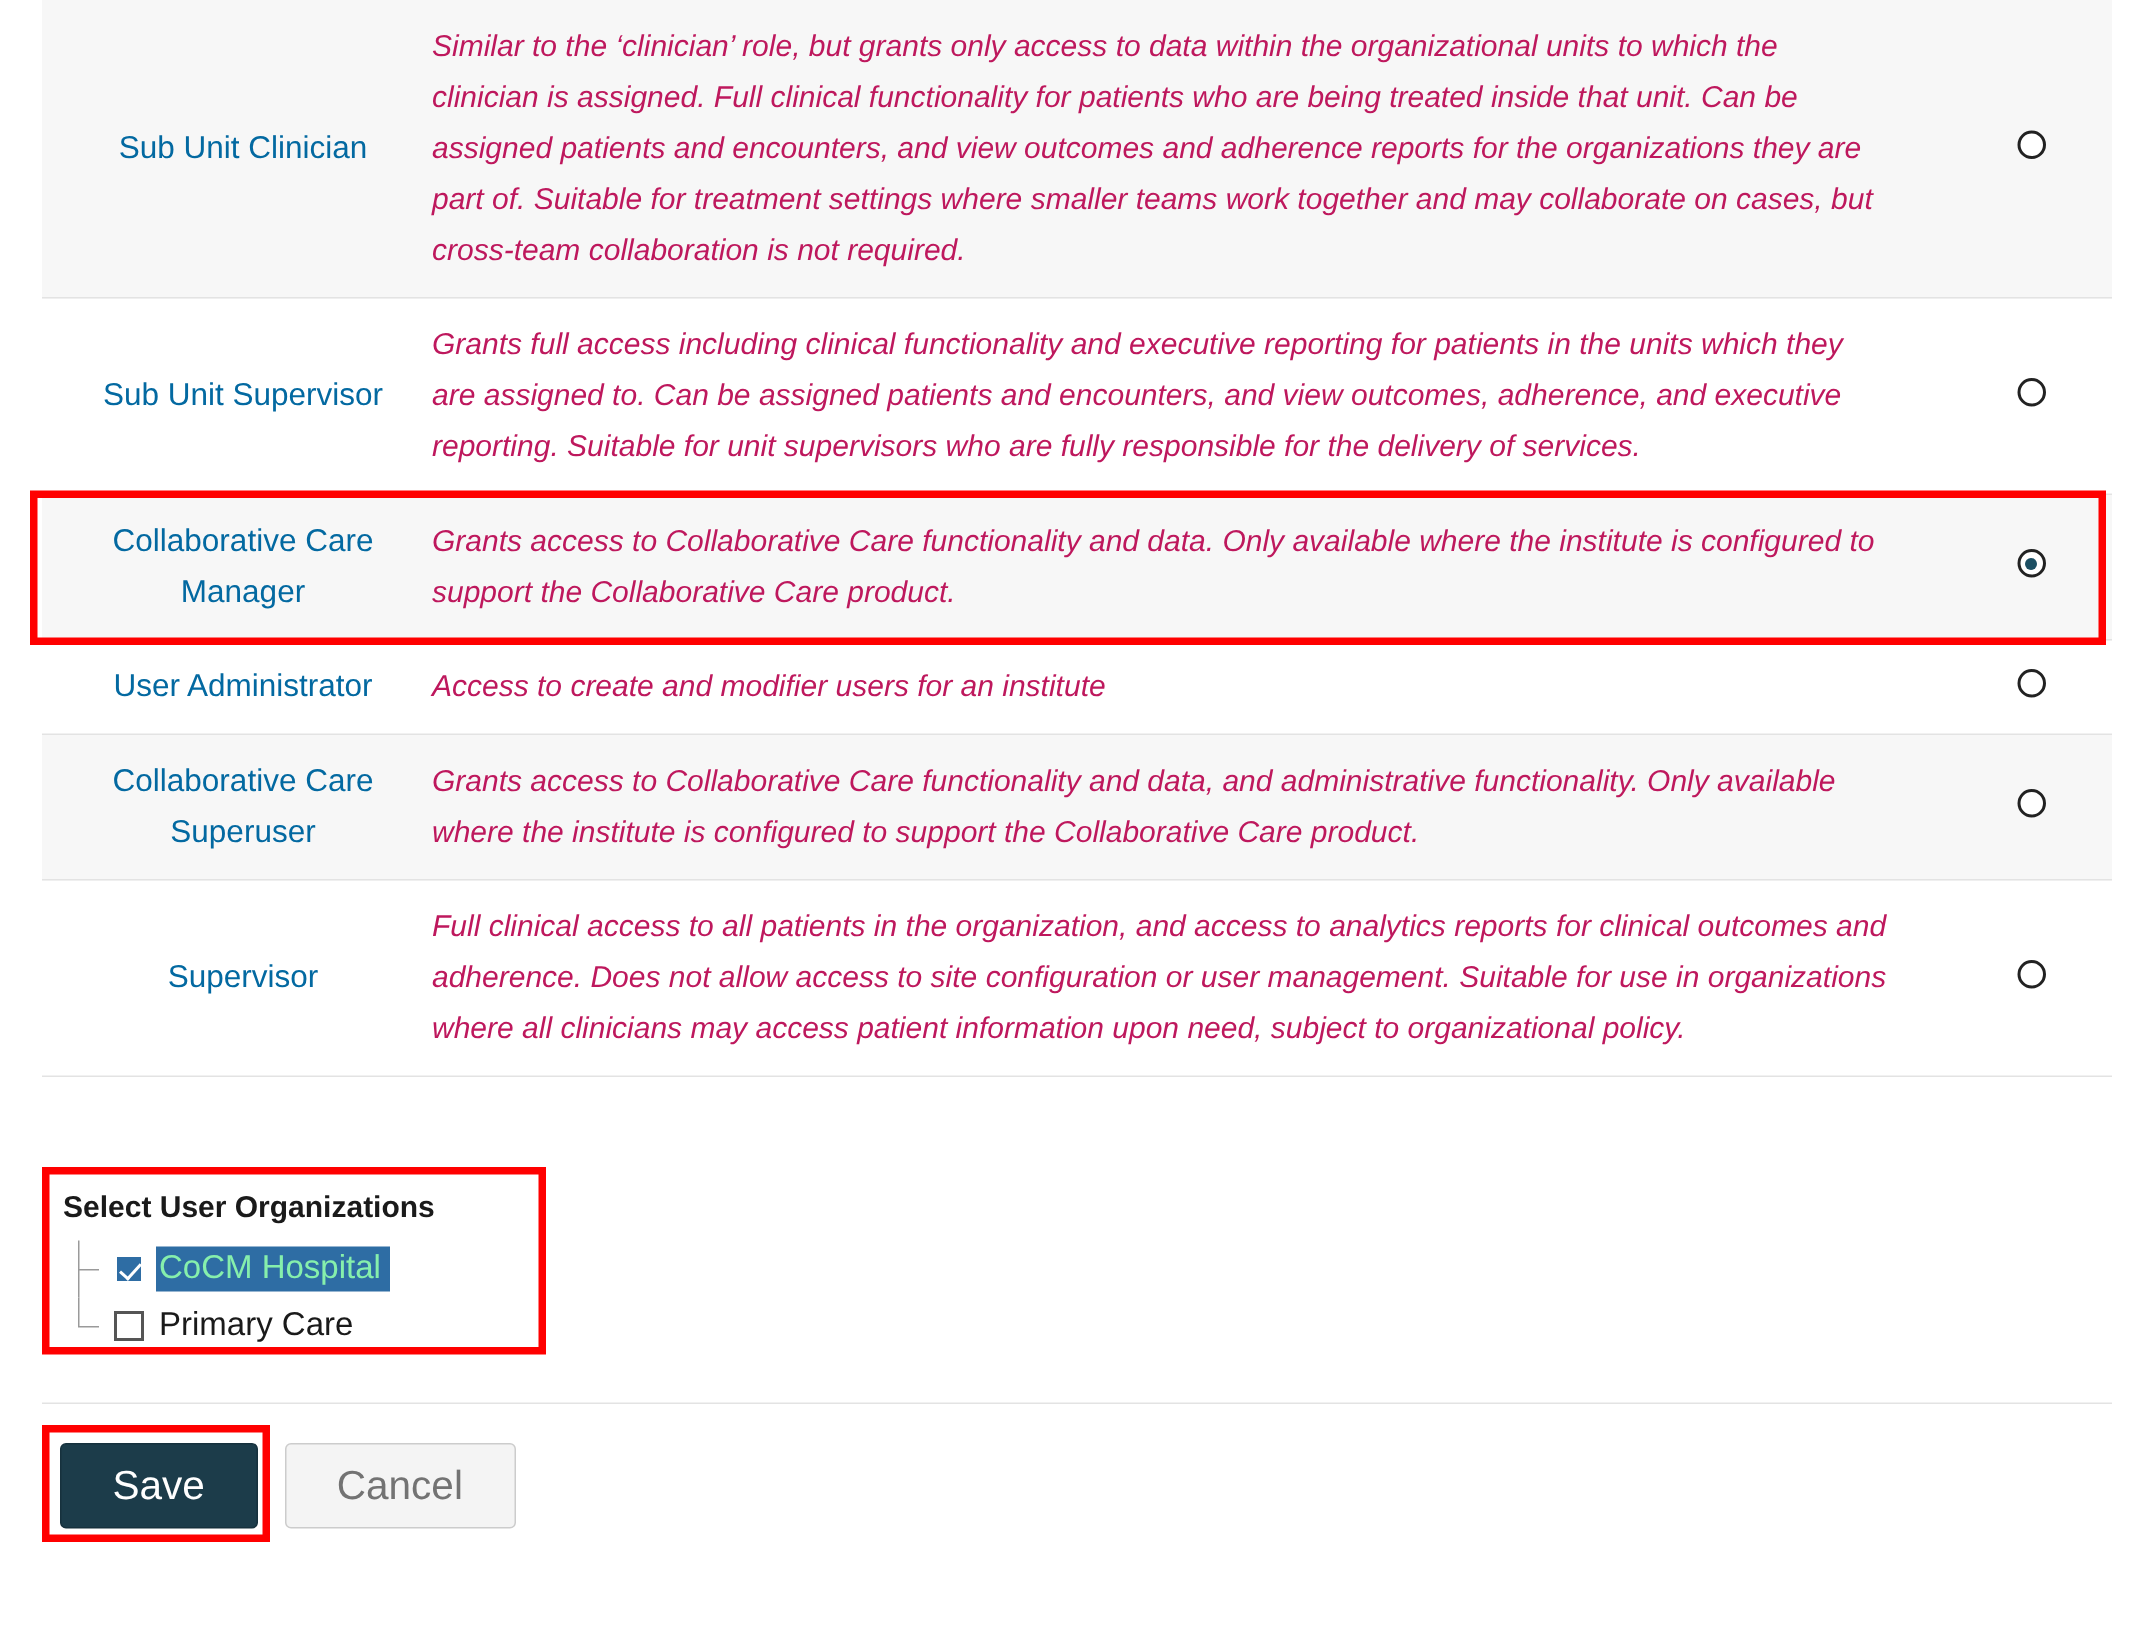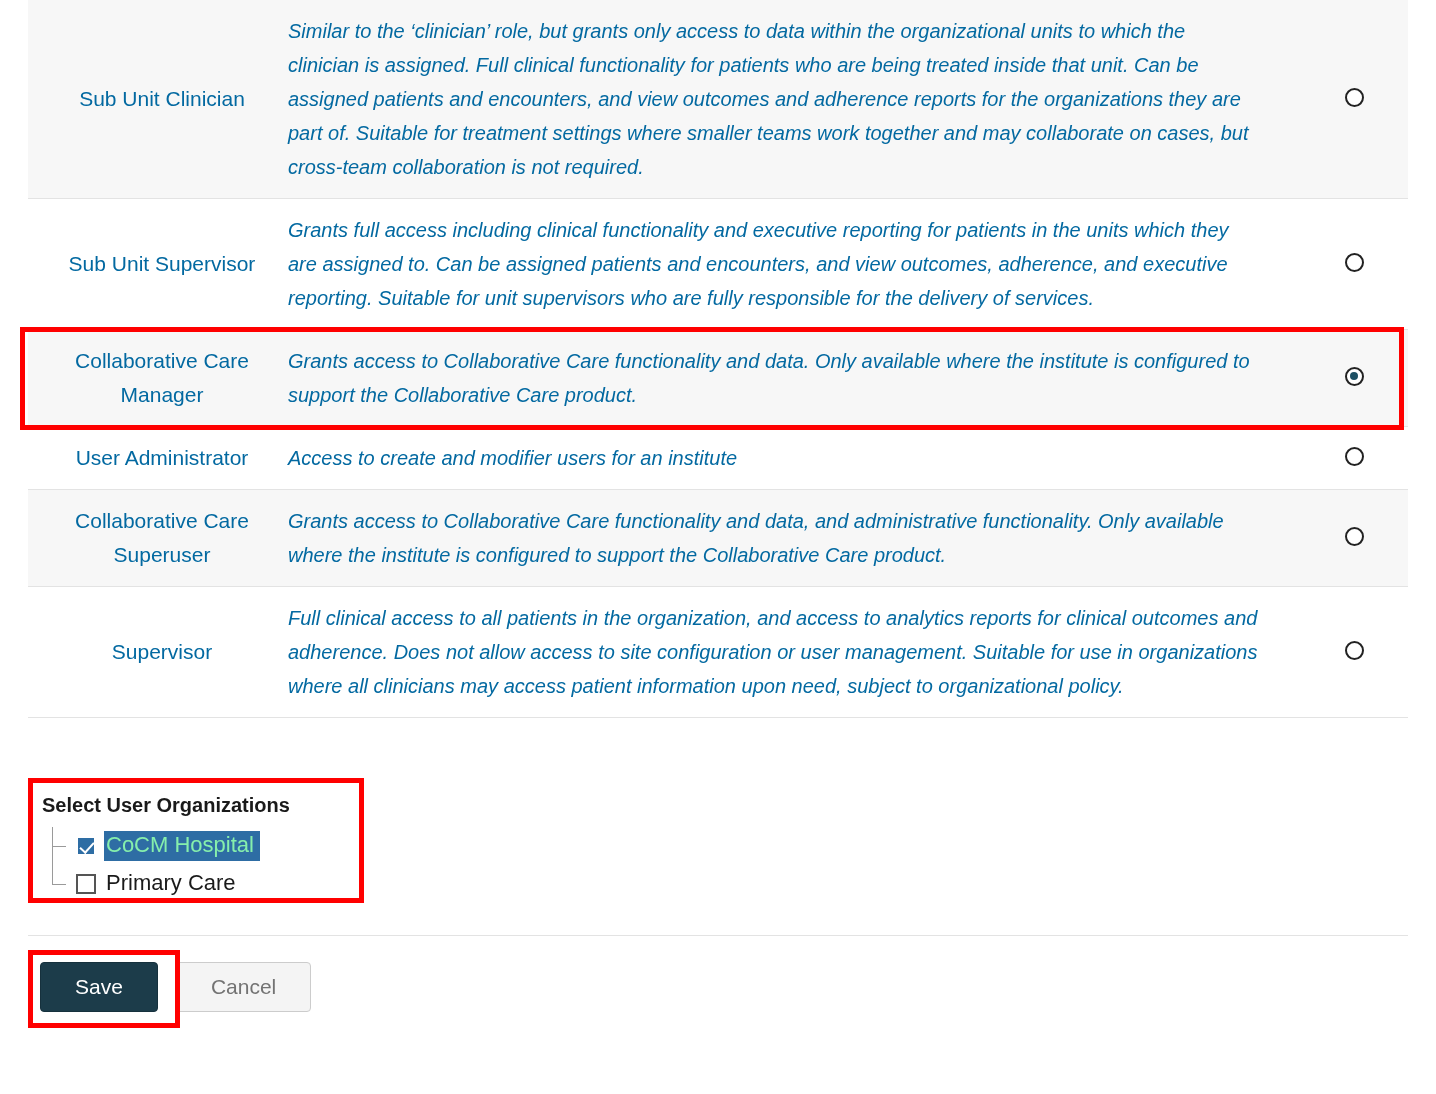--- a/index.html
+++ b/index.html
@@ -41,21 +41,21 @@
     padding: 14px 10px 14px 18px;
     font-size: 21px;
     color: #0369a1;
     line-height: 1.62;
     text-align: center;
   }
   .role-row td.role-desc {
     padding: 14px 40px 14px 0;
     font-size: 20px;
     font-style: italic;
-    color: #0369a1;
+    color: #be185d;
     line-height: 1.70;
   }
   .role-row td.role-radio {
     width: 108px;
     text-align: center;
   }
 
   .radio {
     display: inline-block;
     width: 19px;
@@ -201,21 +201,21 @@
   }
   .btn-row {
     position: relative;
     margin-top: 26px;
     padding-left: 12px;
     display: flex;
     align-items: center;
     gap: 18px;
   }
   .btn {
-    font-size: 21px;
+    font-size: 27px;
     padding: 12px 34px;
     border-radius: 4px;
     cursor: pointer;
     font-family: "Liberation Sans", sans-serif;
   }
   .btn-save {
     background: #1c3c4a;
     color: #ffffff;
     border: 1px solid #16313d;
   }

